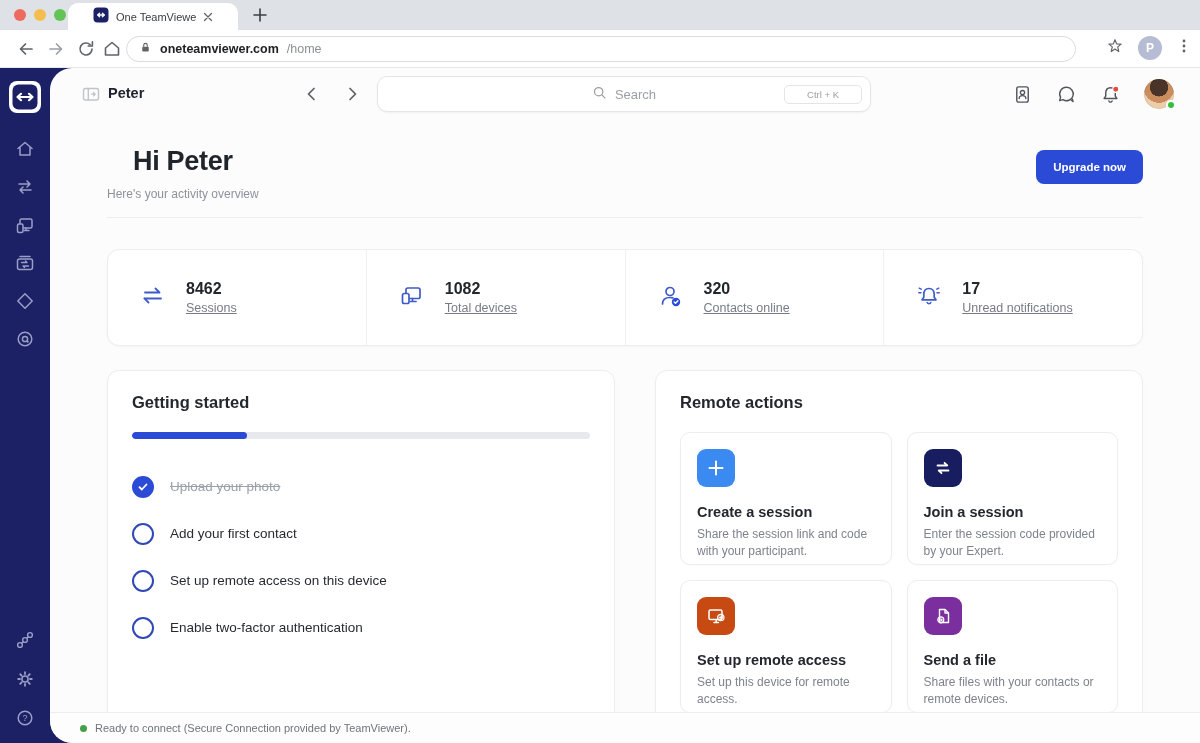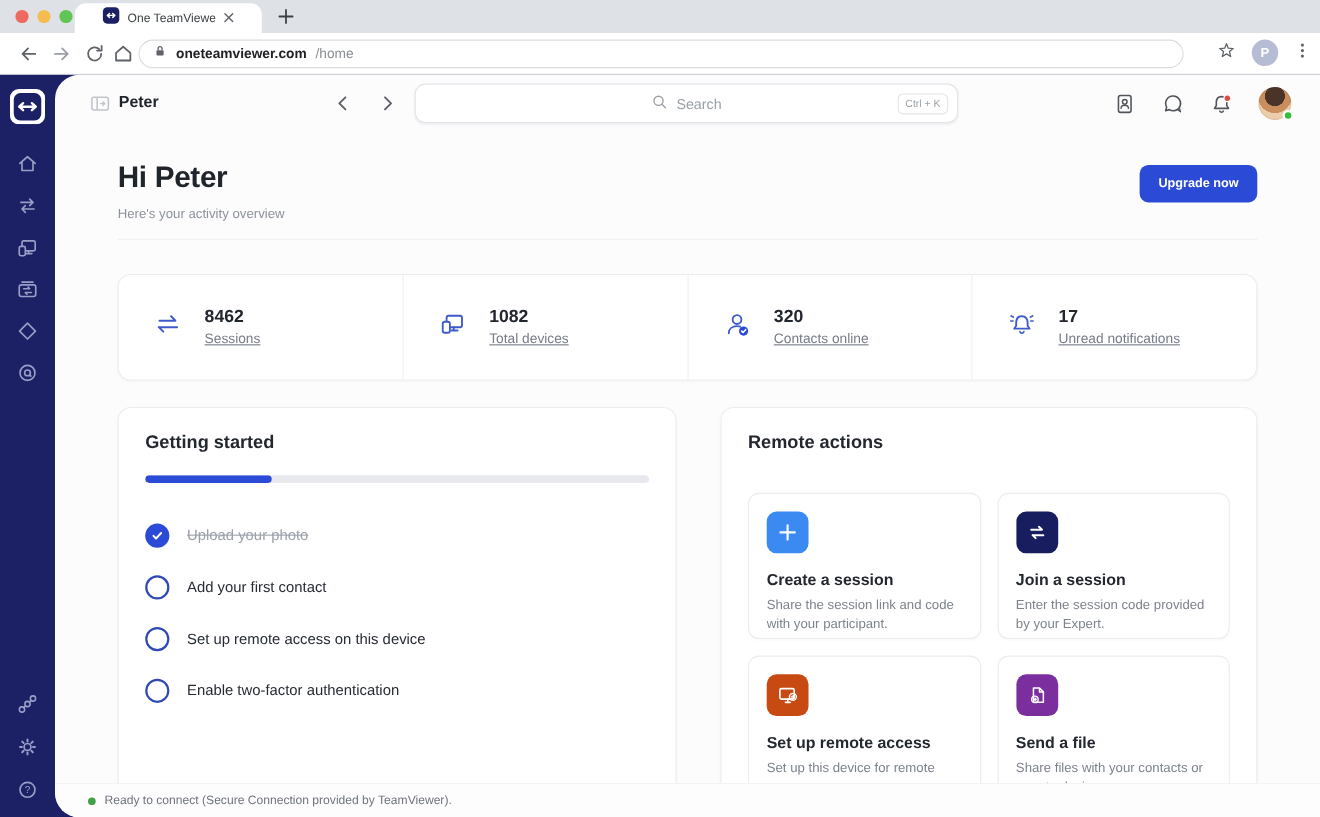--- a/index.html
+++ b/index.html
@@ -46,32 +46,32 @@
   .appheader { position:relative; height:52px; }
   .ah-toggle { position:absolute; left:31px; top:16px; width:20px; height:20px; }
   .ah-title { position:absolute; left:58px; top:17px; font-size:14.5px; font-weight:700; color:#20242c; }
   .ah-back { position:absolute; left:252px; top:16px; width:20px; height:20px; }
   .ah-fwd  { position:absolute; left:292px; top:16px; width:20px; height:20px; }
   .ah-search { position:absolute; left:327px; top:8px; width:494px; height:36px; background:#fff;
                border:1px solid #e3e5e9; border-radius:10px; box-shadow:0 1px 2px rgba(16,24,40,.05);
                display:flex; align-items:center; justify-content:center; cursor:text; }
   .search-center { display:flex; align-items:center; gap:8px; color:#9aa0a6; font-size:13px; }
   .kbd { position:absolute; right:8px; top:8px; border:1px solid #e2e4e8; border-radius:5px;
-         font-size:9.5px; color:#9aa0a6; padding:3px 6px; background:#fff; }
+         font-size:9.5px; color:#9aa0a6; padding:3px 22px; background:#fff; }
   .ah-right { position:absolute; right:26px; top:0; height:52px; display:flex; align-items:center; gap:23px; }
   .hic { width:21px; height:21px; position:relative; cursor:pointer; }
   .avatar { width:30px; height:30px; border-radius:50%; position:relative; cursor:pointer;
             background: radial-gradient(circle at 50% 28%, #4a3328 0 34%, #c98d5e 35% 58%, #eccdaa 59% 100%);
             box-shadow: inset 0 0 0 1px rgba(0,0,0,.06); }
   .online-dot { position:absolute; right:-2px; bottom:-1px; width:10px; height:10px; border-radius:50%;
                 background:#35c03b; border:2px solid #fff; }
 
   .main { position:absolute; top:52px; left:0; right:0; bottom:31px; padding:14px 57px 0; overflow:hidden; }
   .hero { display:flex; justify-content:space-between; align-items:flex-start; }
-  .hero h1 { margin-top:12px; font-size:27px; font-weight:600; color:#20242b; letter-spacing:-.3px; }
+  .hero h1 { margin-top:12px; font-size:27px; font-weight:600; color:#20242b; letter-spacing:-.3px;text-align:center; }
   .hero-sub { margin-top:10px; font-size:12px; color:#8d929b; }
   .upgrade-btn { margin-top:16px; background:#2b4bd7; color:#fff; border:none; border-radius:8px;
                  padding:11px 17px; font-size:11.5px; font-weight:700; font-family:inherit; cursor:pointer;text-align:center; }
   .divider { height:1px; background:#eceef1; margin-top:16px; }
 
   .stats { margin-top:31px; height:97px; background:#fff; border:1px solid #ecedf1; border-radius:12px;
            box-shadow:0 1px 3px rgba(16,24,40,.03); display:flex; }
   .stat { flex:1; display:flex; align-items:center; gap:18px; padding-left:30px; }
   .stat + .stat { border-left:1px solid #eef0f3; }
   .stat-num { font-size:16px; font-weight:700; color:#22262d; }
@@ -88,21 +88,21 @@
   .progress-fill { height:100%; border-radius:4px; background:#2b4bd7; }
   .progress-label { margin-top:9px; font-size:10.5px; color:#8d929b; }
   .tasks { margin-top:24px; }
   .task { display:flex; align-items:center; gap:16px; height:47px; cursor:pointer; }
   .task-circle { width:22px; height:22px; border-radius:50%; border:2px solid #2f49b5; flex:none;
                  display:flex; align-items:center; justify-content:center; background:#fff; }
   .task.done .task-circle { background:#2b4bd7; border-color:#2b4bd7; }
   .task-label { font-size:13.5px; color:#262b33; }
   .task.done .task-label { color:#9ba1aa; text-decoration:line-through; }
 
-  .tiles { margin-top:36px; display:grid; grid-template-columns:1fr 1fr; gap:15px; }
+  .tiles { margin-top:20px; display:grid; grid-template-columns:1fr 1fr; gap:15px; }
   .tile { border:1px solid #ededf1; border-radius:10px; padding:16px; height:133px;
           box-shadow:0 1px 2px rgba(16,24,40,.02); cursor:pointer; background:#fff; }
   .tile-icon { width:38px; height:38px; border-radius:9px; display:flex; align-items:center; justify-content:center; }
   .tile-title { margin-top:17px; font-size:14.5px; font-weight:700; color:#23272e; }
   .tile-desc { margin-top:6px; font-size:12px; color:#7d838d; line-height:1.45; }
 
   .statusbar { position:absolute; left:0; right:0; bottom:0; height:31px; background:#fdfdfe;
                border-top:1px solid #ededf0; border-radius:0 0 0 22px;
                display:flex; align-items:center; gap:8px; padding-left:30px; }
   .status-dot { width:7px; height:7px; border-radius:50%; }

